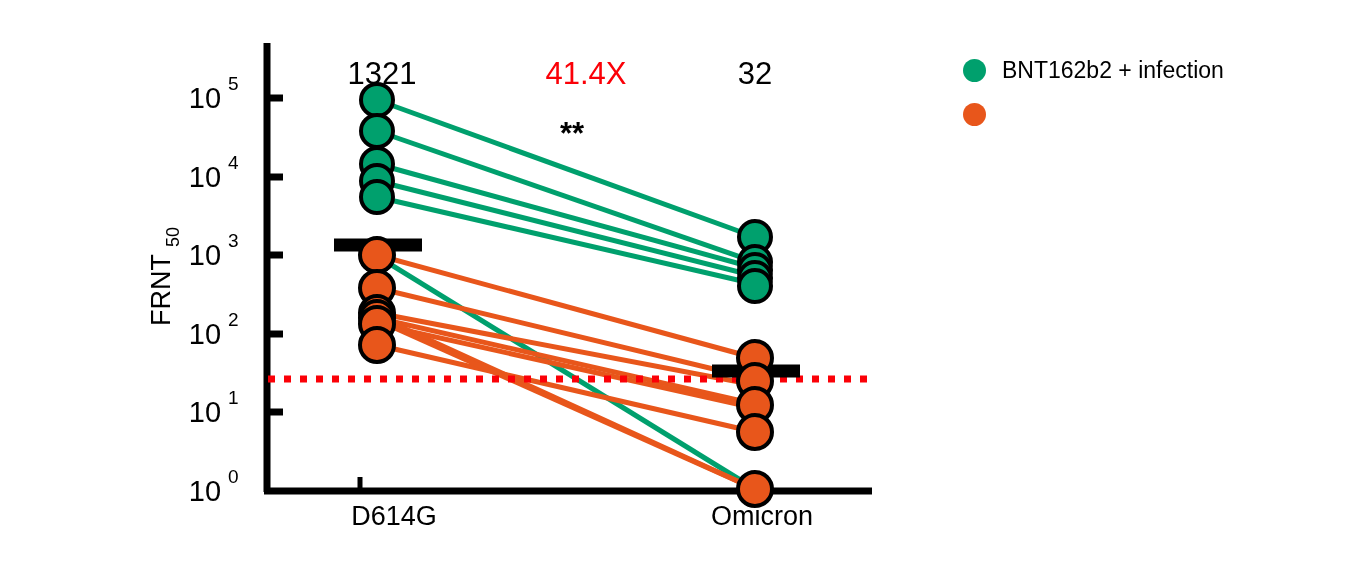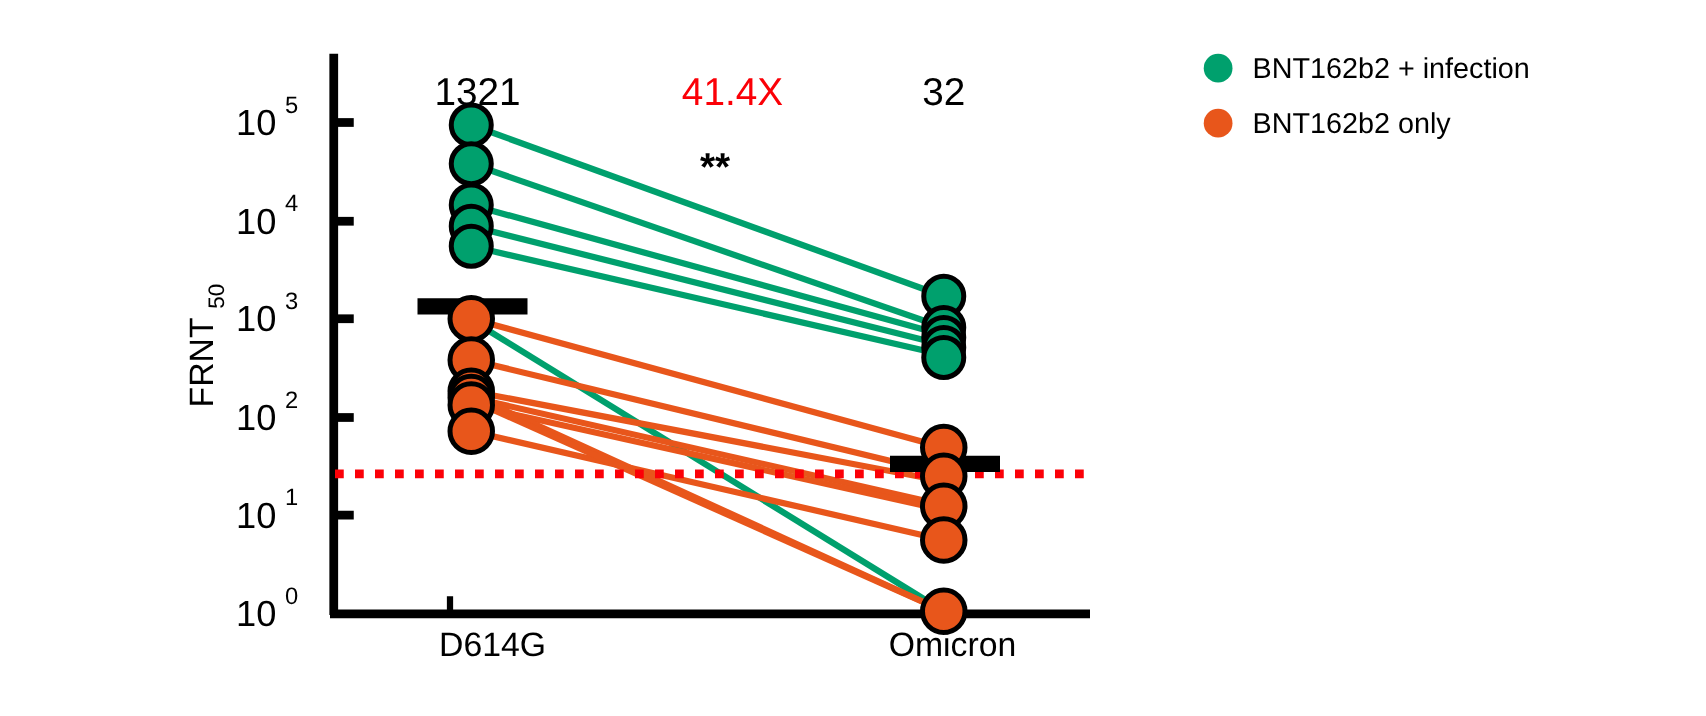--- a/index.html
+++ b/index.html
@@ -16,21 +16,21 @@
   }
   #figure {
     position: absolute;
     left: 0; top: 0;
     width: 1365px;
     height: 573px;
   }
   .legend {
     position: absolute;
     left: 963px;
-    top: 32px;
+    top: 48px;
     width: 330px;
   }
   .legend-row {
     display: flex;
     align-items: center;
     height: 44px;
   }
   .legend-swatch {
     width: 23px;
     height: 23px;
@@ -180,17 +180,16 @@
   </svg>
 
   
   <div class="legend">
     <div class="legend-row">
       <span class="legend-swatch" style="background:#00a06d"></span>
       <span class="legend-label">BNT162b2 + infection</span>
     </div>
     <div class="legend-row">
       <span class="legend-swatch" style="background:#e8561b"></span>
-      <span class="legend-label">BNT162b2 only</span>
     </div>
   </div>
 
 </div>
 
 </body></html>

